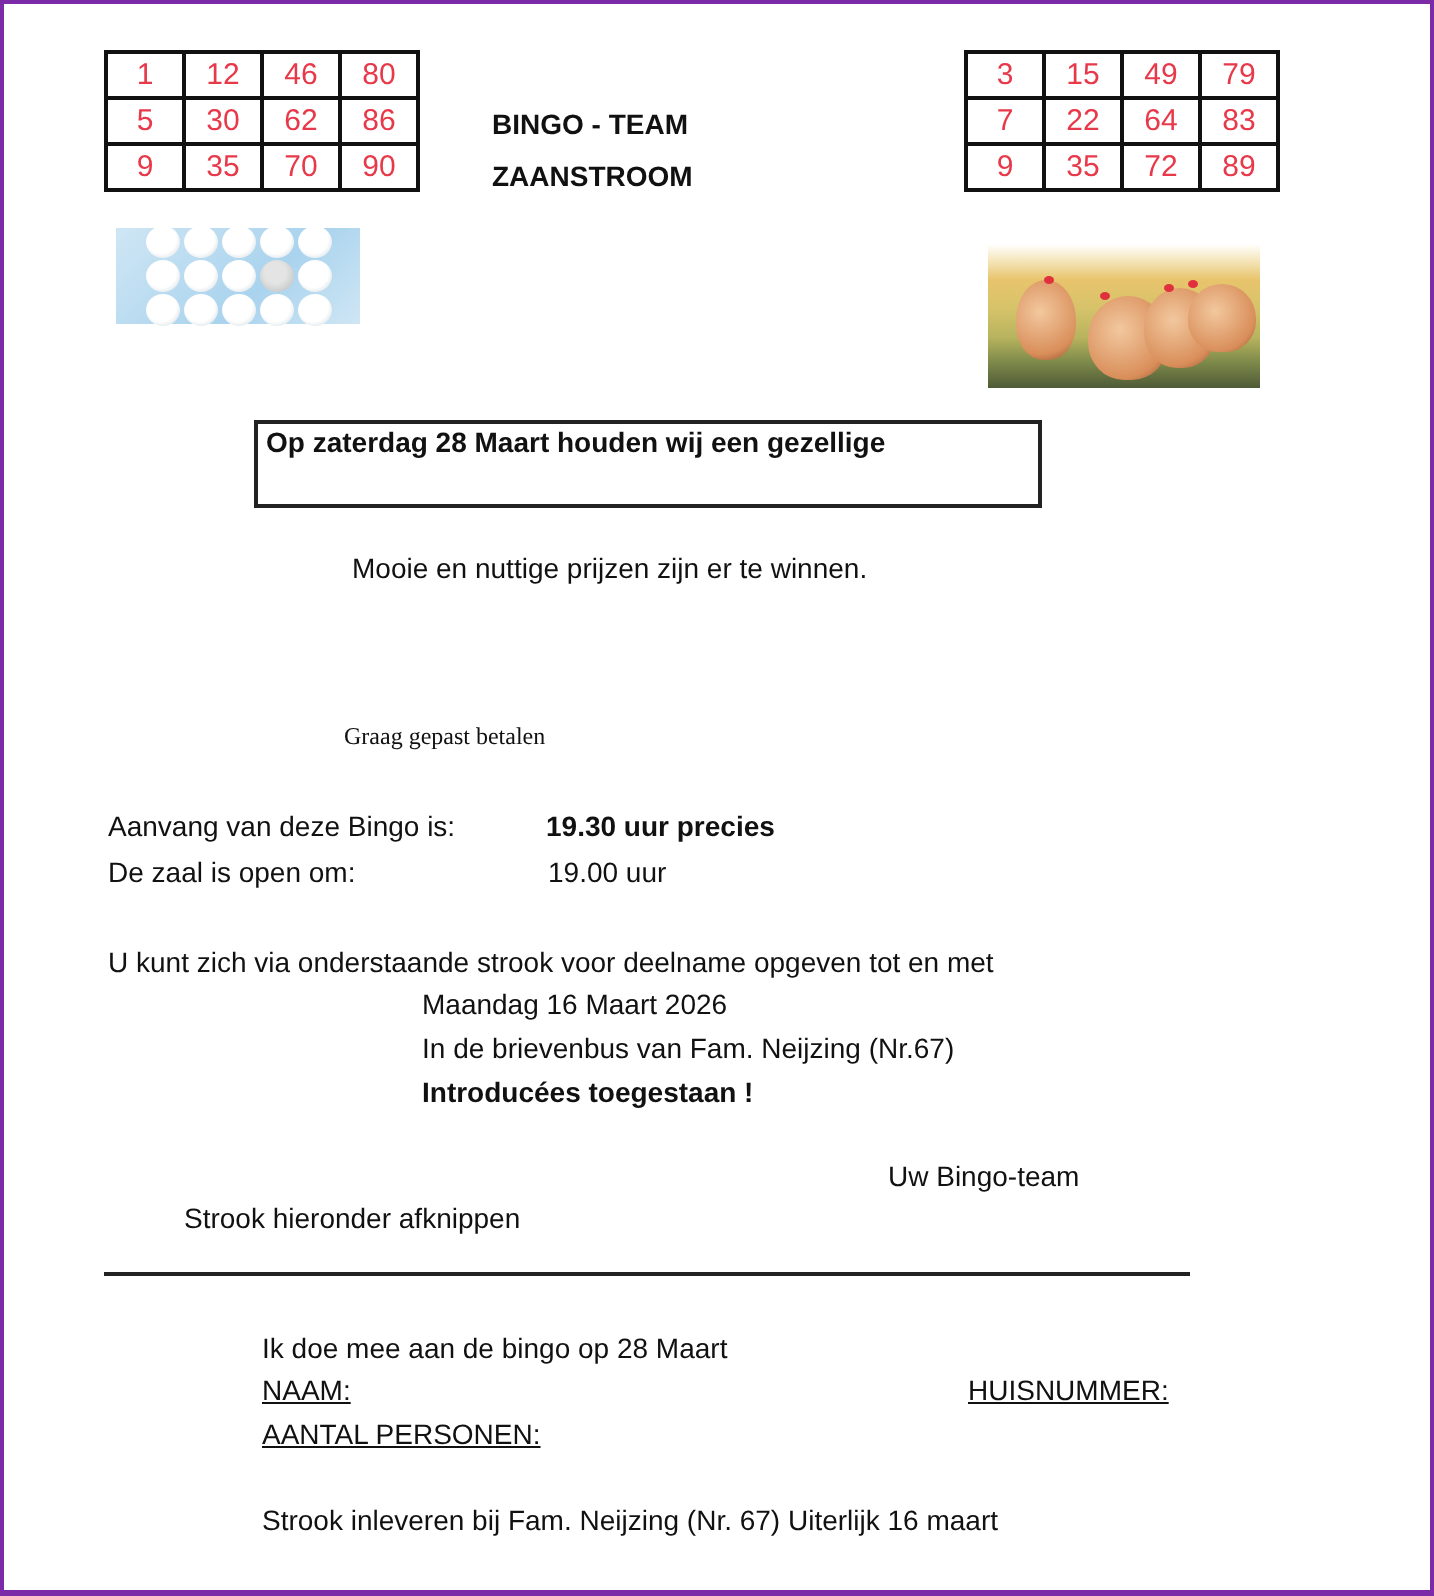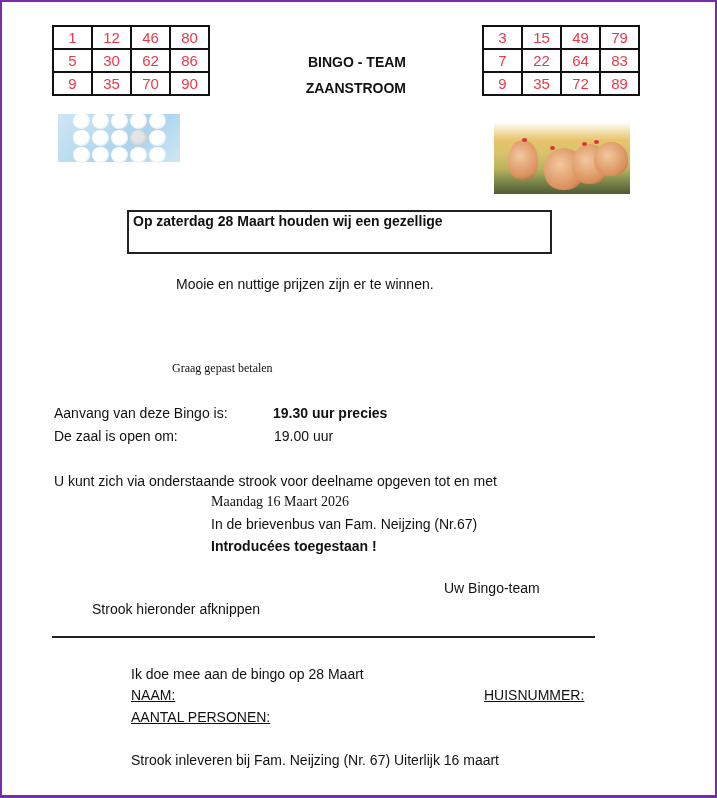--- a/index.html
+++ b/index.html
@@ -28,21 +28,21 @@
     }
     table.card td {
       border: 2px solid #111;
       width: 37px; height: 21px;
       text-align: center;
       color: #e8394a;
       font-size: 15px;
       padding: 0;
     }
     .title {
-      font-weight: bold; font-size: 14px; text-align: right;
+      font-weight: bold; font-size: 14px; text-align: left;
       width: 160px;
     }
     .pills {
       left: 56px; top: 112px; width: 122px; height: 48px;
       background: linear-gradient(135deg, #cfe6f4, #a9d3ee 60%, #cfe6f4);
       display: grid;
       grid-template-columns: repeat(5, 17px);
       grid-template-rows: repeat(3, 16px);
       gap: 1px 2px;
       justify-content: center; align-content: center;
@@ -60,21 +60,21 @@
     .hen {
       position: absolute; border-radius: 50% 50% 45% 45%;
       background: radial-gradient(circle at 40% 40%, #f2c89e, #d98e5a 70%, #8c4a2c);
     }
     .comb { position: absolute; width: 5px; height: 4px; background: #e0303e; border-radius: 50%; }
     .intro {
       left: 200px; top: 145px; width: 260px;
       font-weight: bold; font-size: 14px; text-align: center; line-height: 20px;
     }
     .announce {
-      left: 125px; top: 208px; width: 425px; height: 44px;
+      left: 125px; top: 208px; width: 394px; height: 44px;
       border: 2px solid #222; box-sizing: border-box;
       font-weight: bold; font-size: 14px; line-height: 19px;
     }
     .announce .l1 { padding-left: 4px; }
     .announce .l2 { text-align: center; }
     .t14 { font-size: 14px; }
     .t16 { font-size: 12px; font-family: Liberation Serif, serif; }
     .bold { font-weight: bold; }
     .underline { text-decoration: underline; }
     .cutline {
@@ -172,21 +172,21 @@
 
   <div class="abs t14" style="left:174px; top:274px;">Mooie en nuttige prijzen zijn er te winnen.</div>
   <div class="abs t16" style="left:170px; top:359px;">Graag gepast betalen</div>
 
   <div class="abs t14" style="left:52px; top:403px;">Aanvang van deze Bingo is:</div>
   <div class="abs t14 bold" style="left:271px; top:403px;">19.30 uur precies</div>
   <div class="abs t14" style="left:52px; top:426px;">De zaal is open om:</div>
   <div class="abs t14" style="left:272px; top:426px;">19.00 uur</div>
 
   <div class="abs t14" style="left:52px; top:471px; white-space:nowrap;">U kunt zich via onderstaande strook voor deelname opgeven tot en met</div>
-  <div class="abs t14" style="left:209px; top:492px;font-family:Liberation Serif, serif;">Maandag 16 Maart 2026</div>
+  <div class="abs t14" style="left:209px; top:492px;">Maandag 16 Maart 2026</div>
   <div class="abs t14" style="left:209px; top:514px;">In de brievenbus van Fam. Neijzing (Nr.67)</div>
   <div class="abs t14 bold" style="left:209px; top:536px;">Introducées toegestaan !</div>
 
   <div class="abs t14" style="left:442px; top:578px;">Uw Bingo-team</div>
   <div class="abs t14" style="left:90px; top:599px;">Strook hieronder afknippen</div>
 
   <div class="abs cutline"></div>
 
   <div class="abs t14" style="left:129px; top:664px;">Ik doe mee aan de bingo op 28 Maart</div>
   <div class="abs t14 underline" style="left:129px; top:685px;">NAAM:</div>

